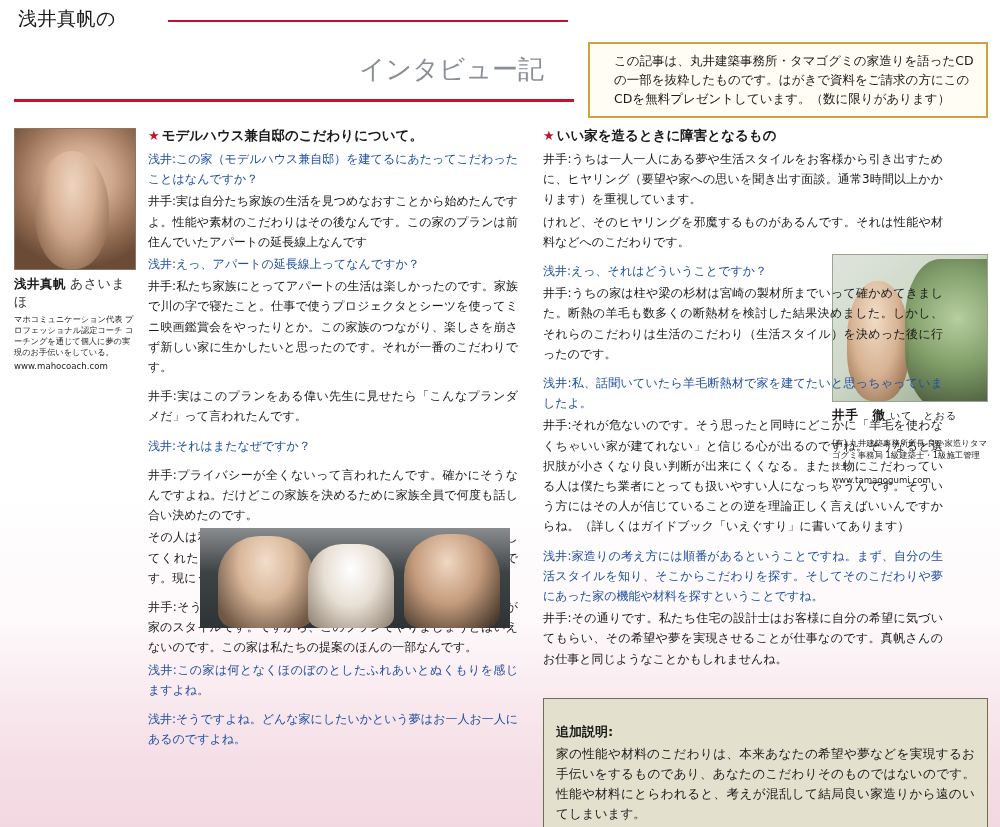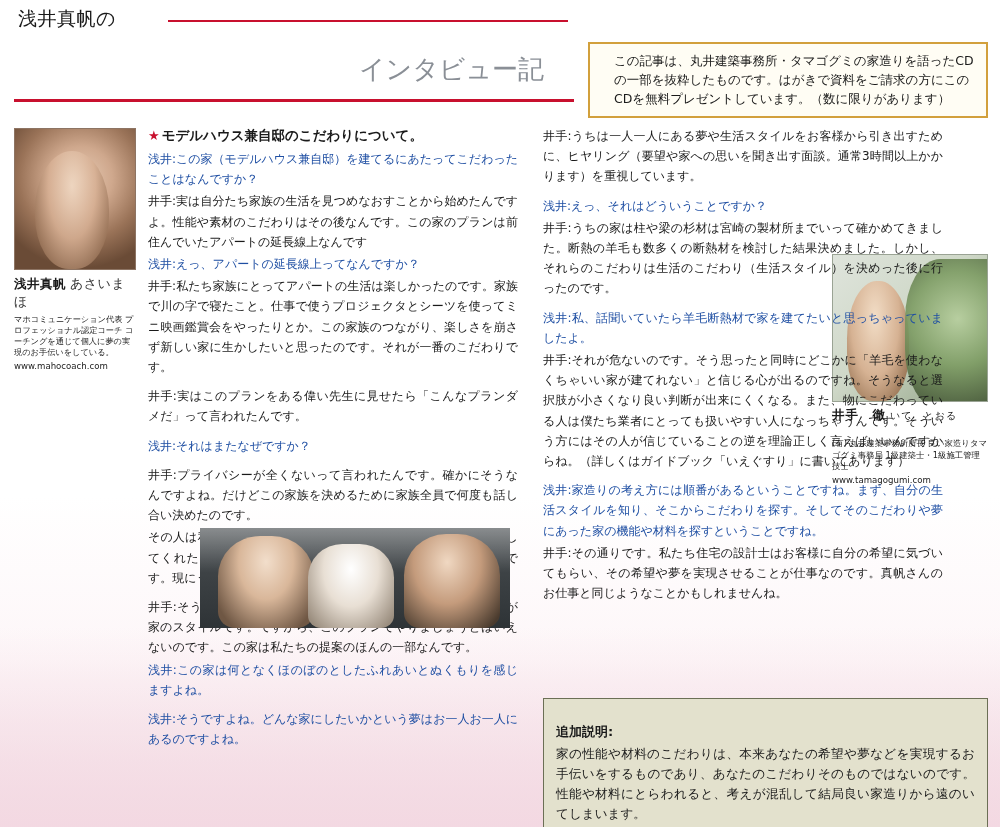--- a/index.html
+++ b/index.html
@@ -351,21 +351,25 @@
   </div>
 
   <div class="inline-photo">
     <div class="glow"></div>
     <div class="p-left"></div>
     <div class="p-mid"></div>
     <div class="p-right"></div>
   </div>
 
   <div class="col-right">
+    <div class="sec-head">
+      <span class="star">★</span><span>いい家を造るときに障害となるもの</span>
+    </div>
     <p class="qa a">井手:うちは一人一人にある夢や生活スタイルをお客様から引き出すために、ヒヤリング（要望や家への思いを聞き出す面談。通常3時間以上かかります）を重視しています。</p>
+    <p class="qa a">けれど、そのヒヤリングを邪魔するものがあるんです。それは性能や材料などへのこだわりです。</p>
     <div class="spacer-sm"></div>
     <p class="qa q">浅井:えっ、それはどういうことですか？</p>
     <p class="qa a">井手:うちの家は柱や梁の杉材は宮崎の製材所までいって確かめてきました。断熱の羊毛も数多くの断熱材を検討した結果決めました。しかし、それらのこだわりは生活のこだわり（生活スタイル）を決めった後に行ったのです。</p>
     <div class="spacer-sm"></div>
     <p class="qa q">浅井:私、話聞いていたら羊毛断熱材で家を建てたいと思っちゃっていましたよ。</p>
     <p class="qa a">井手:それが危ないのです。そう思ったと同時にどこかに「羊毛を使わなくちゃいい家が建てれない」と信じる心が出るのですね。そうなると選択肢が小さくなり良い判断が出来にくくなる。また、物にこだわっている人は僕たち業者にとっても扱いやすい人になっちゃうんです。そういう方にはその人が信じていることの逆を理論正しく言えばいいんですからね。（詳しくはガイドブック「いえぐすり」に書いてあります）</p>
     <div class="spacer-sm"></div>
     <p class="qa q">浅井:家造りの考え方には順番があるということですね。まず、自分の生活スタイルを知り、そこからこだわりを探す。そしてそのこだわりや夢にあった家の機能や材料を探すということですね。</p>
     <p class="qa a">井手:その通りです。私たち住宅の設計士はお客様に自分の希望に気づいてもらい、その希望や夢を実現させることが仕事なのです。真帆さんのお仕事と同じようなことかもしれませんね。</p>
   </div>

